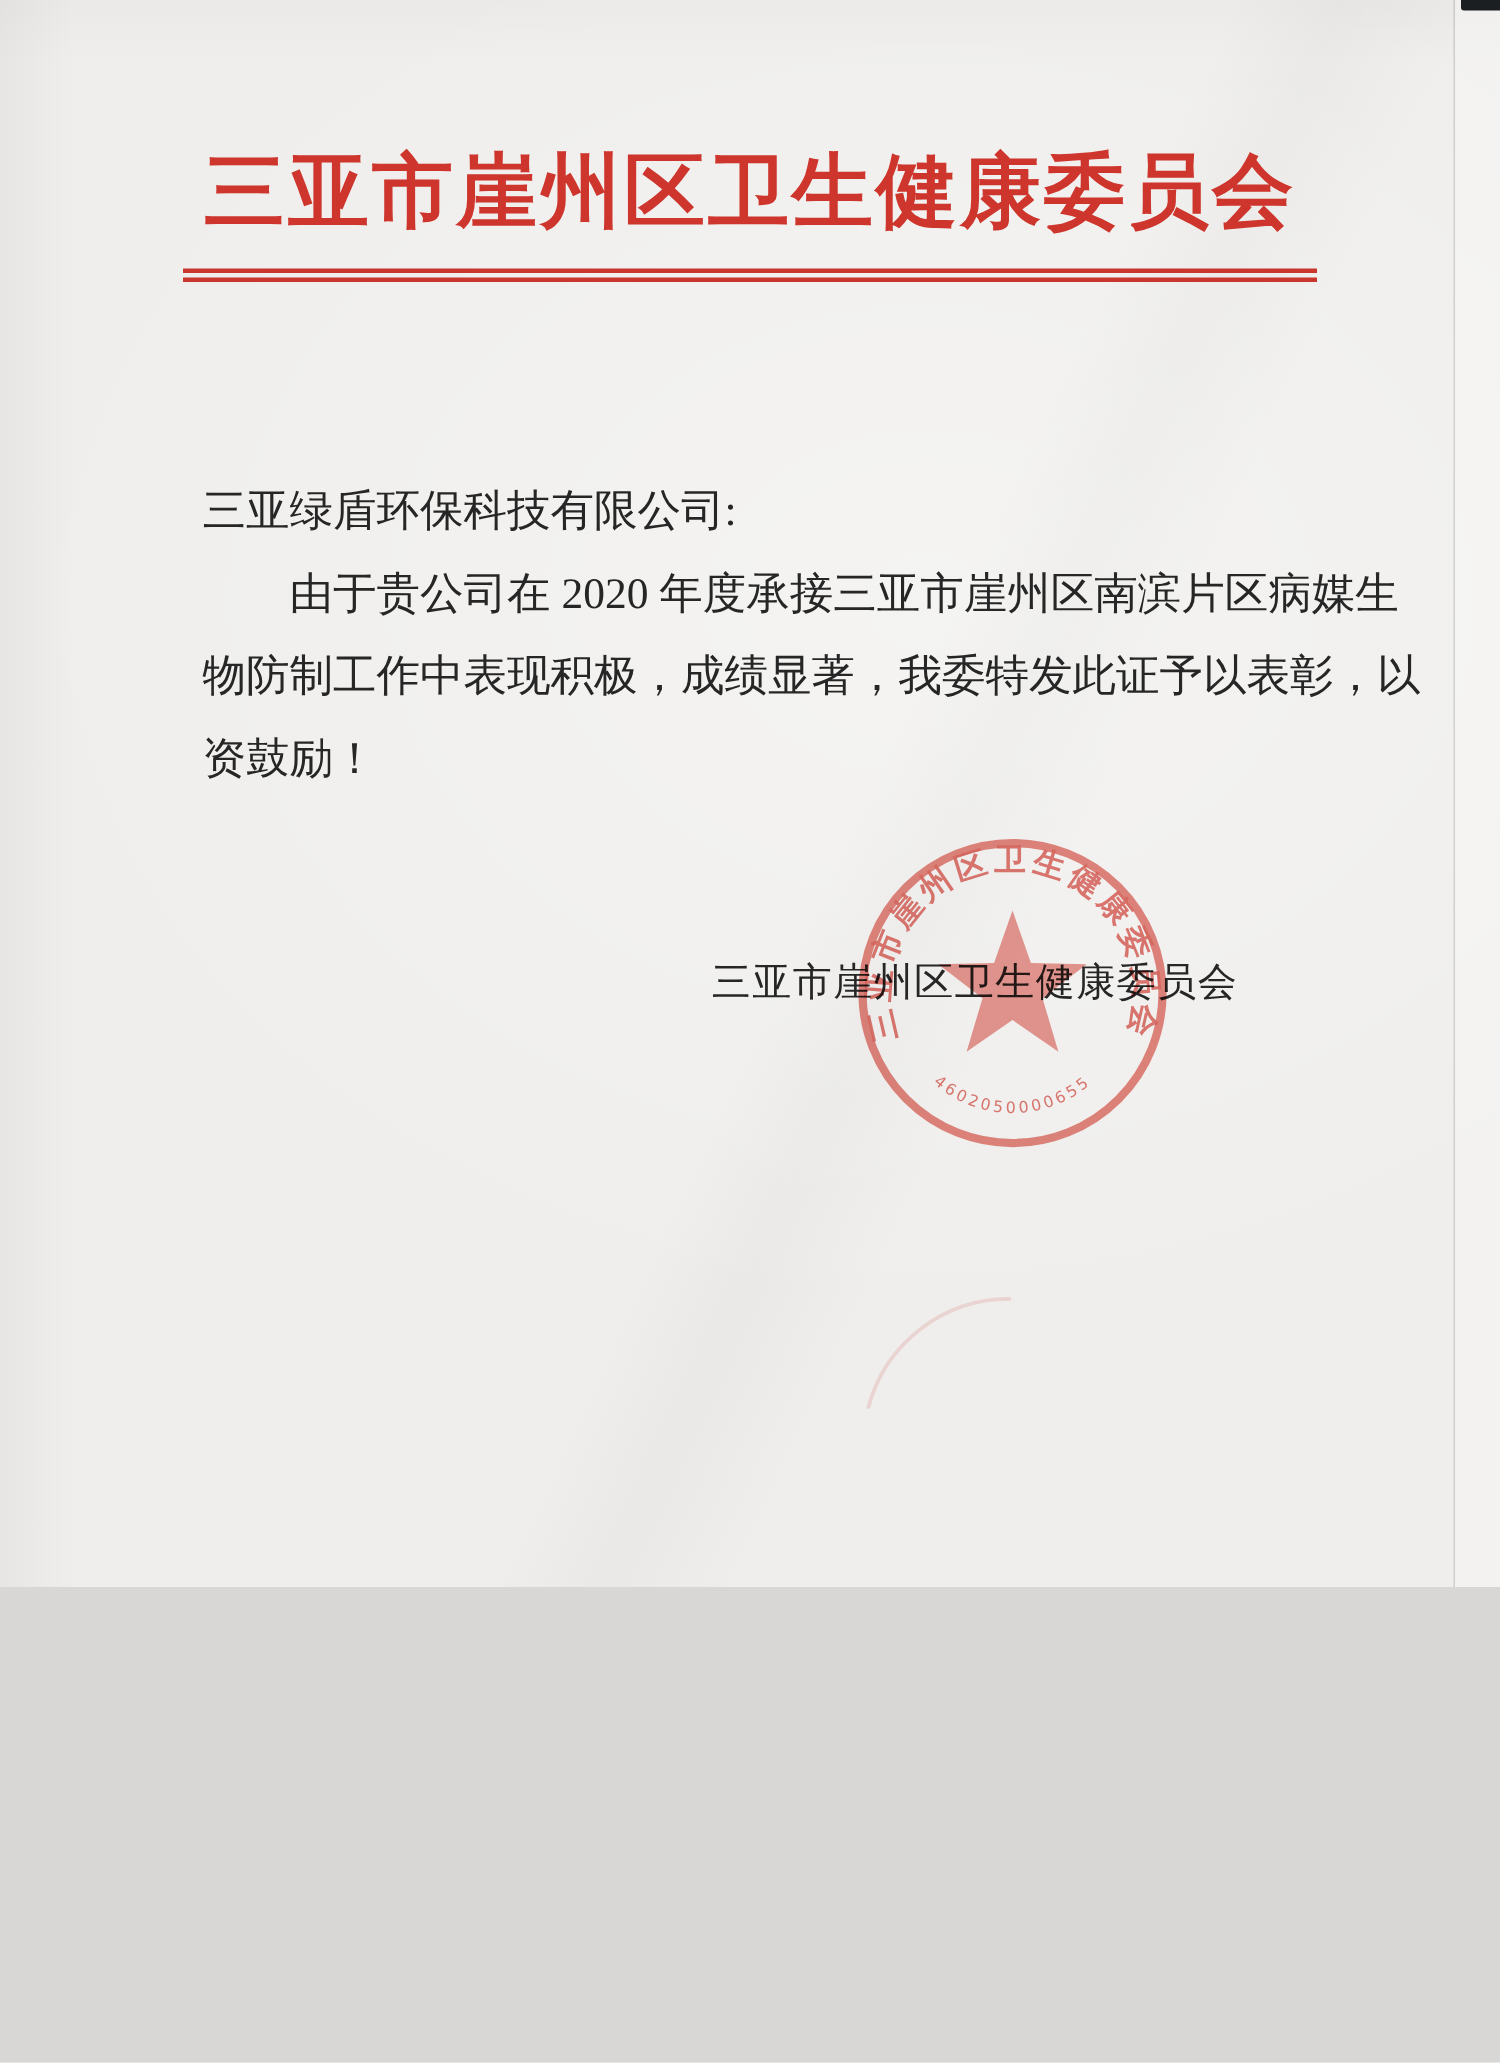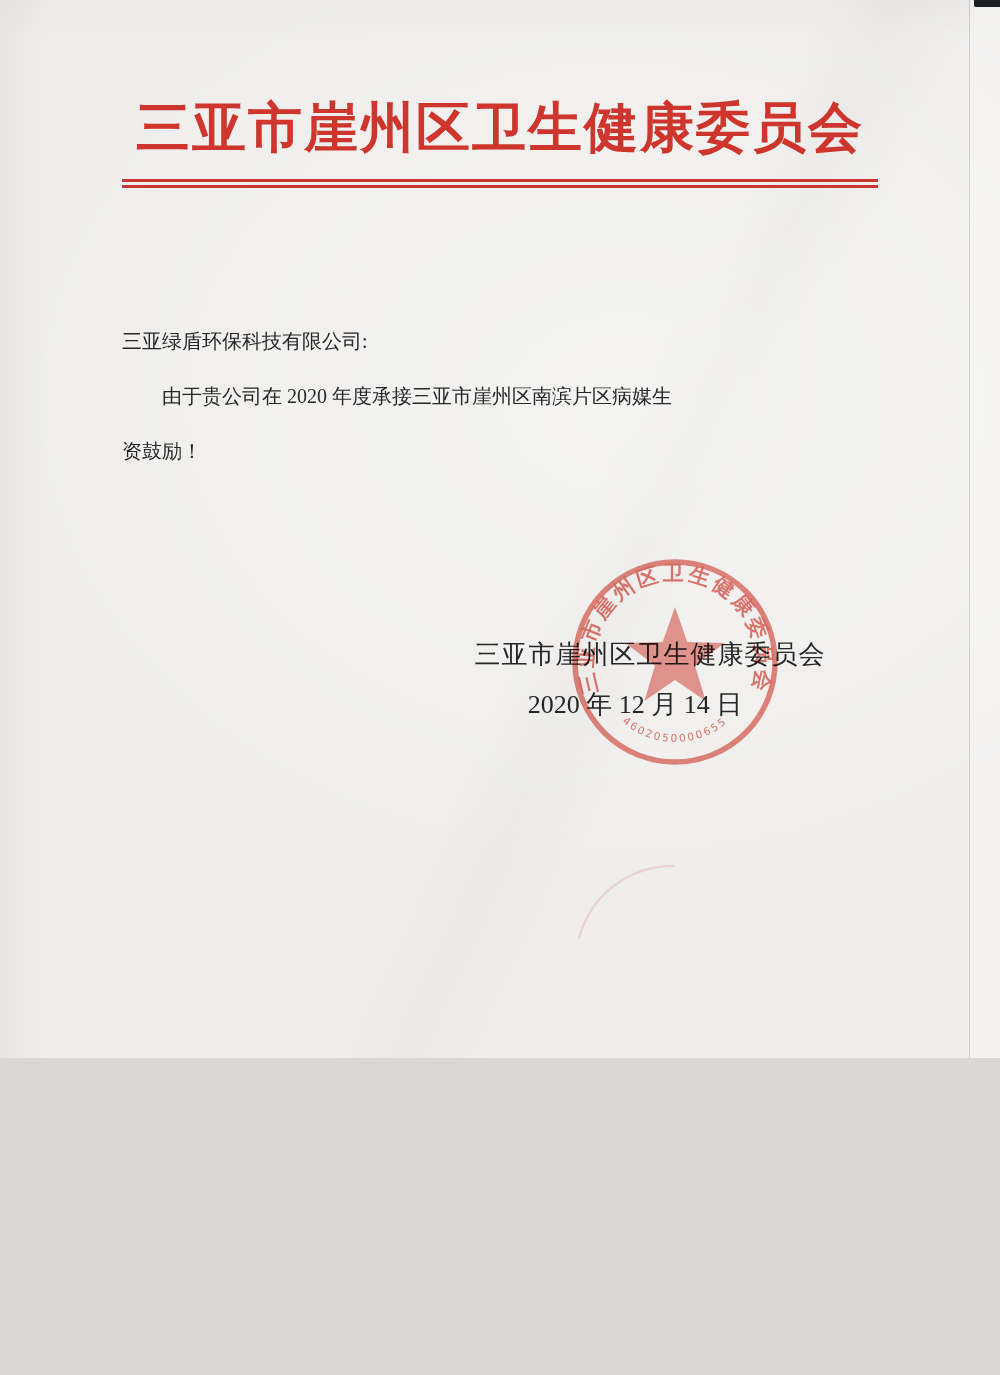--- a/index.html
+++ b/index.html
@@ -32,22 +32,22 @@
   .rule-top{top:179px;}
   .rule-bottom{top:1227px;border-top-width:2px;border-bottom-width:4px;}
   .doc-title{
     position:absolute;top:213px;left:0;right:0;
     text-align:center;
     font-size:42px;font-weight:700;
     letter-spacing:2px;
     color:#1e1e1e;
   }
   .body-block{
-    position:absolute;top:314px;left:122px;width:750px;
-    font-size:20px;line-height:55px;
+    position:absolute;top:314px;left:135px;width:750px;
+    font-size:29px;line-height:55px;
     color:#262626;
   }
   .body-line{white-space:nowrap;}
   .indent{text-indent:2em;font-family:Liberation Serif, serif;}
   .sign-name{
     position:absolute;top:637px;left:470px;width:360px;
     text-align:center;
     font-size:26px;letter-spacing:1px;
     color:#262626;
   }
@@ -96,26 +96,26 @@
 <div class="scan">
 
   <div class="header-title">三亚市崖州区卫生健康委员会</div>
 
   <div class="rule rule-top"></div>
 
 
   <div class="body-block">
     <div class="body-line">三亚绿盾环保科技有限公司:</div>
     <div class="body-line indent">由于贵公司在 2020 年度承接三亚市崖州区南滨片区病媒生</div>
+    <div class="body-line">物防制工作中表现积极，成绩显著，我委特发此证予以表彰，以</div>
     <div class="body-line">资鼓励！</div>
   </div>
 
   <div class="sign-name">三亚市崖州区卫生健康委员会</div>
 
-  <div class="sign-date">2020 年 12 月 14 日</div>
 
   <svg class="ghost-stamp" viewBox="0 0 200 200">
     <path d="M 11 75 A 97 97 0 0 1 105 3" transform="translate(0,97)" fill="none" stroke="rgba(205,95,88,0.18)" stroke-width="2.5" stroke-linecap="round"></path>
   </svg>
 
   <svg class="stamp" viewBox="0 0 220 220">
     <circle cx="110" cy="110" r="100" fill="none" stroke="#e2685e" stroke-width="5.5" opacity="0.85"></circle>
     <polygon points="110,55 122.3,90 159.5,90.9 130,113.5 140.6,149.1 110,128 79.4,149.1 90,113.5 60.5,90.9 97.7,90" fill="#e2685e" fill-opacity="0.72"></polygon>
     <defs>
       <path id="ringTextPath" d="M 31.6 134.0 A 82 82 0 1 1 188.4 134.0" fill="none"></path>

